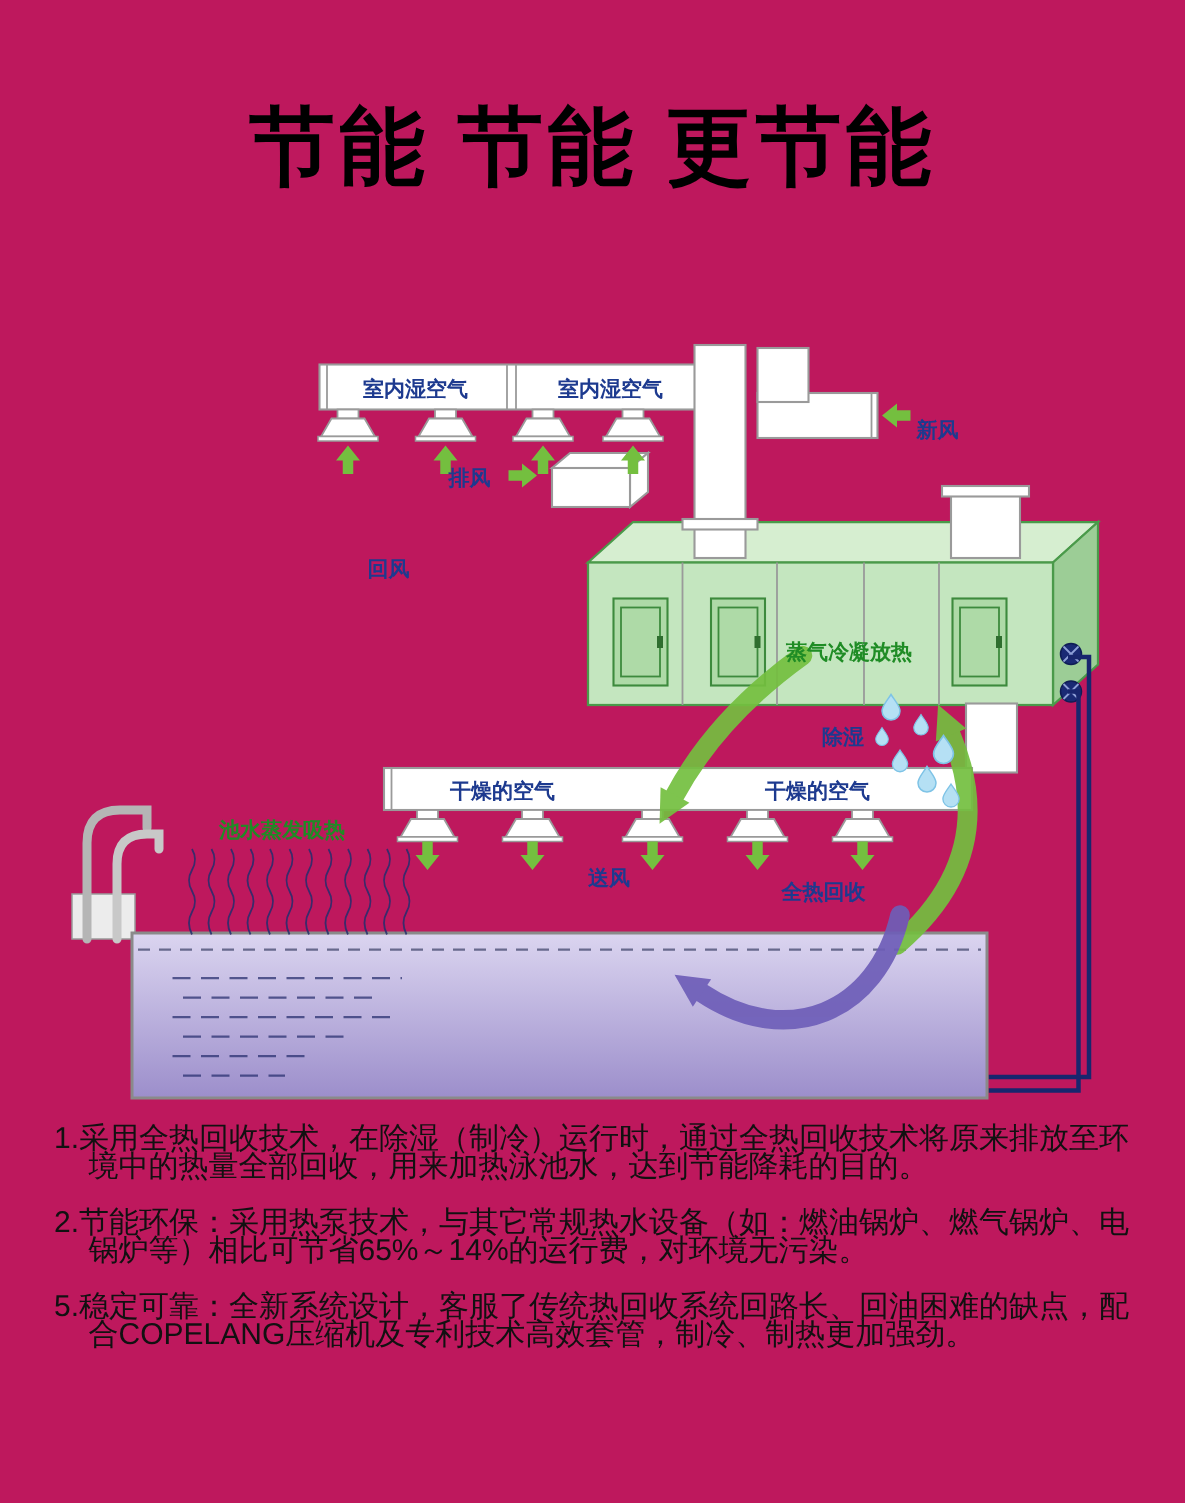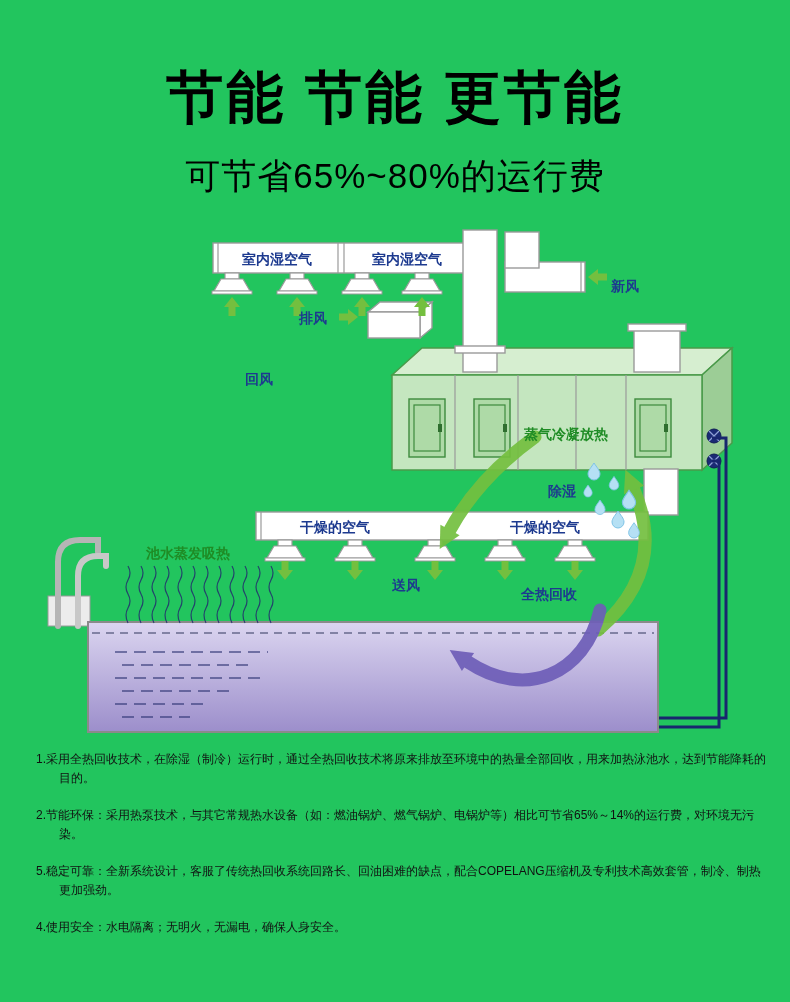--- a/index.html
+++ b/index.html
@@ -1,42 +1,41 @@
 <!DOCTYPE html>
 <html><head>
 <meta charset="utf-8">
 <style>
   * { margin:0; padding:0; box-sizing:border-box; }
   html,body { background:#ffffff; }
   body {
     width:790px; height:1002px; position:relative; overflow:hidden;
     font-family:"Liberation Sans","DejaVu Sans",sans-serif; color:#111;
   }
-  .page { position:absolute; inset:0; background:#22c55e; }
+  .page { position:absolute; inset:0; background:#be185d; }
   .header { position:absolute; top:60px; left:0; width:100%; text-align:center; color:#000; }
   .header h1 { font-size:57px; font-weight:900; letter-spacing:3px; }
   .header h2 { font-size:35px; font-weight:400; margin-top:16px; letter-spacing:1px; }
   svg.diagram { position:absolute; top:225px; left:0; }
   svg text { font-family:"Liberation Sans","DejaVu Sans",sans-serif; }
   .lblB { fill:#1d3a8f; font-weight:bold; font-size:14px; }
   .lblG { fill:#1f8c25; font-weight:bold; font-size:14px; }
   .duct { fill:#ffffff; stroke:#9a9a9a; stroke-width:1.4; }
   .seam { stroke:#9a9a9a; stroke-width:1.2; }
   .notes { position:absolute; top:750px; left:36px; width:736px;
-           font-size:12px; line-height:18.5px; color:#111; }
+           font-size:20px; line-height:18.5px; color:#111; }
   .note { padding-left:23px; text-indent:-23px; margin-bottom:19px; }
 </style>
 </head>
 <body>
 
 <div class="page">
 
   <div class="header">
     <h1>节能 节能 更节能</h1>
-    <h2>可节省65%~80%的运行费</h2>
   </div>
 
   <svg class="diagram" width="790" height="530" viewBox="0 225 790 530" xmlns="http://www.w3.org/2000/svg">
 
     <defs>
       <linearGradient id="poolGrad" x1="0" y1="0" x2="0" y2="1">
         <stop offset="0" stop-color="#dbd5f0"></stop>
         <stop offset="1" stop-color="#9c8ecb"></stop>
       </linearGradient>
       <path id="arrUp" d="M0,-9 L8,1 L3.5,1 L3.5,10 L-3.5,10 L-3.5,1 L-8,1 Z" fill="#74bf3f"></path>
@@ -194,16 +193,15 @@
       <text class="lblG" x="188" y="558" text-anchor="middle">池水蒸发吸热</text>
       <text class="lblB" x="406" y="590" text-anchor="middle">送风</text>
       <text class="lblB" x="549" y="599" text-anchor="middle">全热回收</text>
     </g>
   </svg>
 
   <div class="notes">
     <p class="note">1.采用全热回收技术，在除湿（制冷）运行时，通过全热回收技术将原来排放至环境中的热量全部回收，用来加热泳池水，达到节能降耗的目的。</p>
     <p class="note">2.节能环保：采用热泵技术，与其它常规热水设备（如：燃油锅炉、燃气锅炉、电锅炉等）相比可节省65%～14%的运行费，对环境无污染。</p>
     <p class="note">5.稳定可靠：全新系统设计，客服了传统热回收系统回路长、回油困难的缺点，配合COPELANG压缩机及专利技术高效套管，制冷、制热更加强劲。</p>
-    <p class="note">4.使用安全：水电隔离；无明火，无漏电，确保人身安全。</p>
   </div>
 
 </div>
 
 </body></html>

